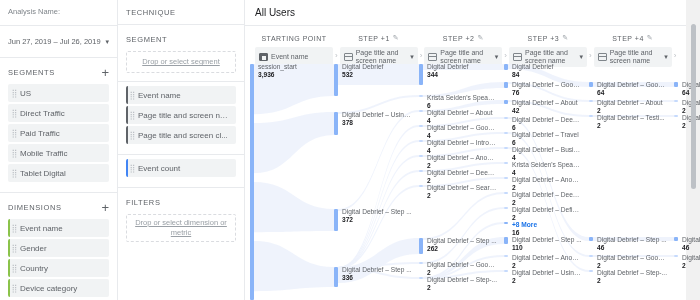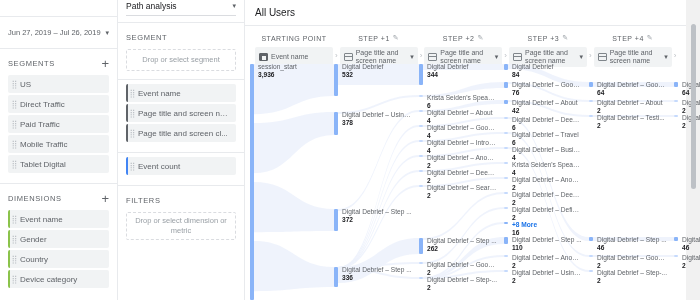--- a/index.html
+++ b/index.html
@@ -50,21 +50,21 @@
   
   .panel2 { width: 127px; height: 300px; border-right: 1px solid #e8eaed; background:#fff; }
   .select-row {
     margin: 1px 8px 6px; padding-bottom: 4px;
     display: flex; align-items: center; justify-content: space-between;
     border-bottom: 1px solid #dadce0; font-size: 8.5px; color: #202124;
   }
   .dropzone {
     margin: 2px 8px 4px; min-height: 22px; border: 1px dashed #dadce0; border-radius: 2px;
     display: flex; align-items: center; justify-content: center; text-align: center;
-    font-size: 7.5px; color: #9aa0a6; padding: 3px 5px; line-height: 1.3;
+    font-size: 7.5px; color: #9aa0a6; padding: 3px 5px; line-height: 1.3; text-decoration: underline;
   }
 
   
   .panel3 { flex: 1; height: 300px; background: #fff; position: relative; overflow: hidden; }
   .canvas-title {
     font-size: 10px; color: #202124; padding: 7px 0 7px 10px;
     border-bottom: 1px solid #e8eaed; margin-right: 14px;
   }
   .steps-header { display: flex; padding: 6px 0 0 10px; }
   .stepcol-head { position: relative; }
@@ -111,20 +111,21 @@
   }
   .rightgutter { position:absolute; right:0; top:0; width: 14px; height: 300px; background: #f1f1f1; }
 </style>
 </head>
 <body>
 
 <div class="app">
 
   <div class="panel1">
     <div class="an-name">
+      <div class="k">Analysis Name:</div>
     </div>
     <div class="divider"></div>
     <div class="daterange">
       <span>Jun 27, 2019 – Jul 26, 2019</span>
       <span class="caret">▾</span>
     </div>
     <div class="divider"></div>
 
     <div class="sec-head">
       <span class="sec-title">SEGMENTS</span>
@@ -174,23 +175,22 @@
     </div>
     <div class="chip">
       <span class="accent" style="background:#8bc34a"></span>
       <span class="grip">⣿</span>
       <span class="lbl">Device category</span>
     </div>
 
   </div>
 
   <div class="panel2">
-    <div class="select-row">
-      <span>Path analysis</span>
-      <span class="caret">▾</span>
+    <div class="sec-head" style="padding-top:4px">
+      <span class="sec-title">TECHNIQUE</span>
     </div>
     <div class="divider"></div>
 
     <div class="sec-head">
       <span class="sec-title">SEGMENT</span>
     </div>
     <div class="dropzone">
       <span>Drop or select segment</span>
     </div>
     <div class="divider" style="margin-top:8px"></div>

